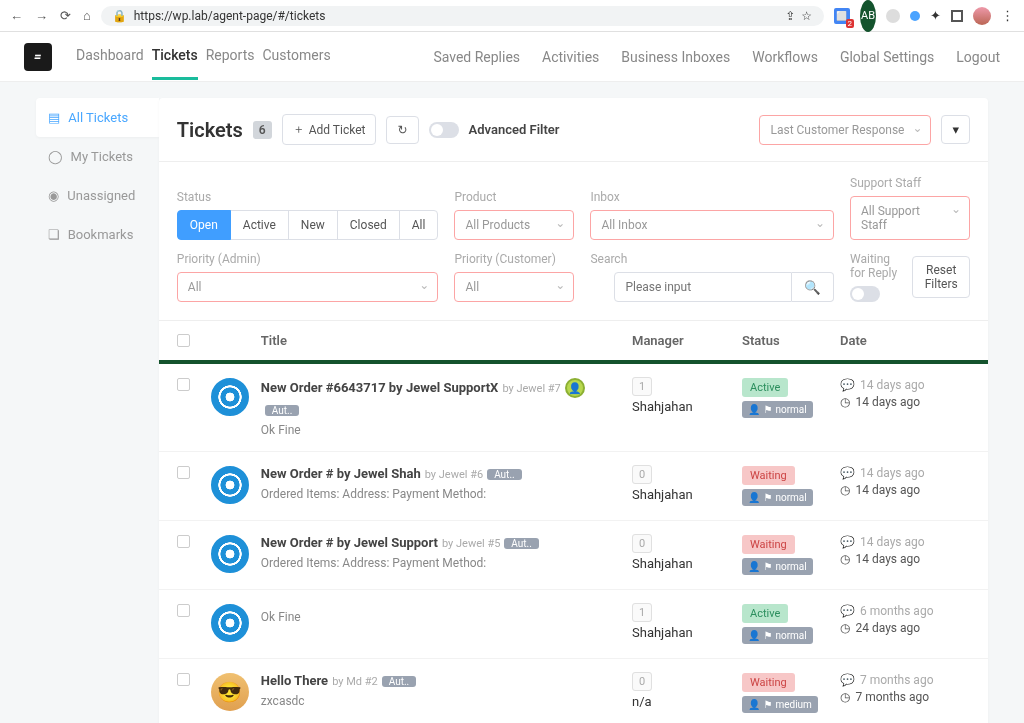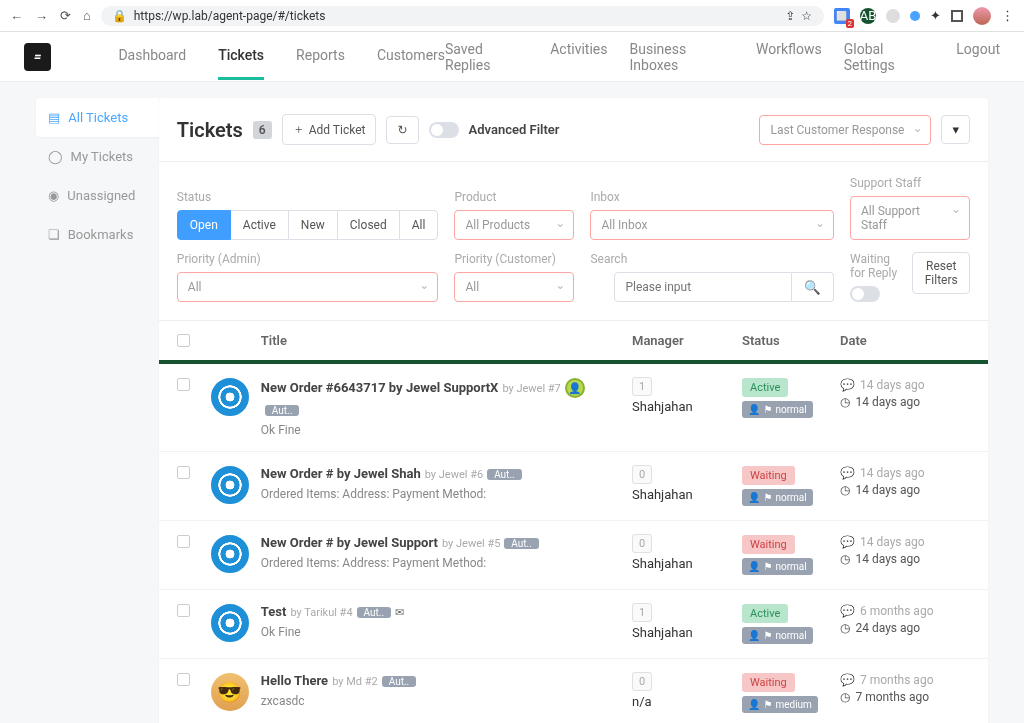--- a/index.html
+++ b/index.html
@@ -6,21 +6,21 @@
     body { background: #f5f7f8; font-size: 13px; color: #333; }
     
     .browser-bar { display: flex; align-items: center; padding: 6px 10px; background: #fff; border-bottom: 1px solid #e0e0e0; gap: 10px; height: 32px; }
     .browser-bar .nav-icons { display: flex; gap: 12px; align-items: center; color: #555; }
     .browser-bar .url-bar { flex: 1; display: flex; align-items: center; gap: 6px; background: #f1f3f4; border-radius: 14px; padding: 3px 12px; font-size: 12px; color: #333; }
     .browser-bar .ext-icons { display:flex; gap:10px; align-items:center; }
     
     .topnav { background:#fff; display:flex; align-items:center; padding: 0 24px; height: 50px; border-bottom:1px solid #eee; }
     .logo { width:28px; height:28px; background:#1a1a1a; border-radius:4px; display:flex; align-items:center; justify-content:center; margin-right:24px; }
     .logo span { color:#fff; font-weight:bold; transform: skewX(-10deg); }
-    .main-tabs { display:flex; gap:32px;margin-left:43px; }
+    .main-tabs { display:flex; gap:8px; }
     .main-tabs a { color:#888; text-decoration:none; font-size:14px; padding: 14px 0; border-bottom:3px solid transparent; }
     .main-tabs a.active { color:#333; border-bottom-color:#1abc9c; font-weight:500; }
     .right-nav { margin-left:auto; display:flex; gap:22px; }
     .right-nav a { color:#888; text-decoration:none; font-size:14px; }
     
     .page { display:flex; padding: 16px 24px; gap: 0; max-width: 1000px; margin: 0 auto;}
     .sidebar { width:130px; }
     .side-item { display:flex; align-items:center; gap:8px; padding:12px 12px; color:#999; font-size:13px; cursor:pointer; }
     .side-item.active { color:#49a7ff; background:#fff; border-radius:4px 0 0 4px; box-shadow: 0 1px 3px rgba(0,0,0,.04);}
     .content { flex:1; background:#fff; border-radius:4px; box-shadow: 0 1px 3px rgba(0,0,0,.04); }
@@ -40,21 +40,21 @@
     .filters label { display:block; font-size:12px; color:#aaa; margin-bottom:6px; }
     .status-row { grid-column: 1; }
     .tab-group { display:flex;justify-content:center; }
     .tab-group button { border:1px solid #dcdfe6; background:#fff; padding:7px 12px; font-size:12px; color:#555; cursor:pointer; margin-left:-1px; }
     .tab-group button:first-child { border-radius:4px 0 0 4px; margin-left:0; }
     .tab-group button:last-child { border-radius:0 4px 4px 0; }
     .tab-group button.active { background:#409eff; color:#fff; border-color:#409eff; z-index:1; position:relative; }
     .inp-wrap { display:flex;padding-left:24px; }
     .inp-wrap input { flex:1; border:1px solid #dcdfe6; padding:7px 10px; border-radius:4px 0 0 4px; font-size:12px; color:#555; }
     .inp-wrap .sbtn { border:1px solid #dcdfe6; border-left:none; padding:0 12px; border-radius:0 4px 4px 0; background:#fff; color:#888; }
-    .reset-wrap { display:flex; align-items:flex-start; gap:14px; }
+    .reset-wrap { display:flex; align-items:center; gap:14px; }
     
     .thead { display:flex; padding:12px 18px; border-bottom:4px solid #14532d; color:#666; font-size:13px; font-weight:600; align-items:center; }
     .col-chk { width:34px; }
     .col-av { width:50px; }
     .col-title { flex:1; }
     .col-mgr { width:110px; }
     .col-st { width:98px; }
     .col-dt { width:130px; }
     .row { display:flex; padding:14px 18px; border-bottom:1px solid #f2f2f2; align-items:flex-start; }
     .chk { width:13px; height:13px; border:1px solid #ccc; border-radius:2px; }
@@ -87,21 +87,21 @@
     <span>⌂</span>
   </div>
   <div class="url-bar">
     <span>🔒</span>
     <span>https://wp.lab/agent-page/#/tickets</span>
     <span style="margin-left:auto">⇪</span>
     <span>☆</span>
   </div>
   <div class="ext-icons">
     <span style="width:16px;height:16px;background:#4285f4;color:#fff;font-size:9px;display:inline-flex;align-items:center;justify-content:center;border-radius:2px;position:relative">⬜<span style="position:absolute;bottom:-4px;right:-4px;background:#d33;color:#fff;font-size:8px;padding:0 2px;border-radius:2px">2</span></span>
-    <span style="width:16px;height:16px;background:#14532d;border-radius:50%;color:#fff;font-size:13px;display:inline-flex;align-items:center;justify-content:center">AB</span>
+    <span style="width:16px;height:32px;background:#14532d;border-radius:50%;color:#fff;font-size:11px;display:inline-flex;align-items:center;justify-content:center">AB</span>
     <span style="width:14px;height:14px;background:#ddd;border-radius:50%"></span>
     <span style="width:10px;height:10px;background:#4aa3ff;border-radius:50%"></span>
     <span>✦</span>
     <span style="width:12px;height:12px;border:2px solid #555"></span>
     <span style="width:18px;height:18px;border-radius:50%;background:linear-gradient(#e9a,#b65)"></span>
     <span>⋮</span>
   </div>
 </div>
 
 <div class="topnav">
@@ -271,21 +271,20 @@
           </div>
         </div>
         <div class="row">
           <div class="col-chk">
             <div class="chk"></div>
           </div>
           <div class="col-av">
             <div class="avatar av-blue"></div>
           </div>
           <div class="col-title">
-            <div class="title-line"><b>Test</b><span class="by">by Tarikul #4</span><span class="pill">Aut..</span><span class="env">✉</span></div>
             <div class="excerpt">Ok Fine</div>
           </div>
           <div class="col-mgr"><span class="num-badge">1</span><div style="margin-top:6px">Shahjahan</div></div>
           <div class="col-st"><span class="st-badge st-active">Active</span><br><span class="pr-badge"><span>👤</span><span>⚑</span>normal</span></div>
           <div class="col-dt">
             <div class="date-line"><span>💬</span>6 months ago</div>
             <div class="date-line dark"><span>◷</span>24 days ago</div>
           </div>
         </div>
         <div class="row">

